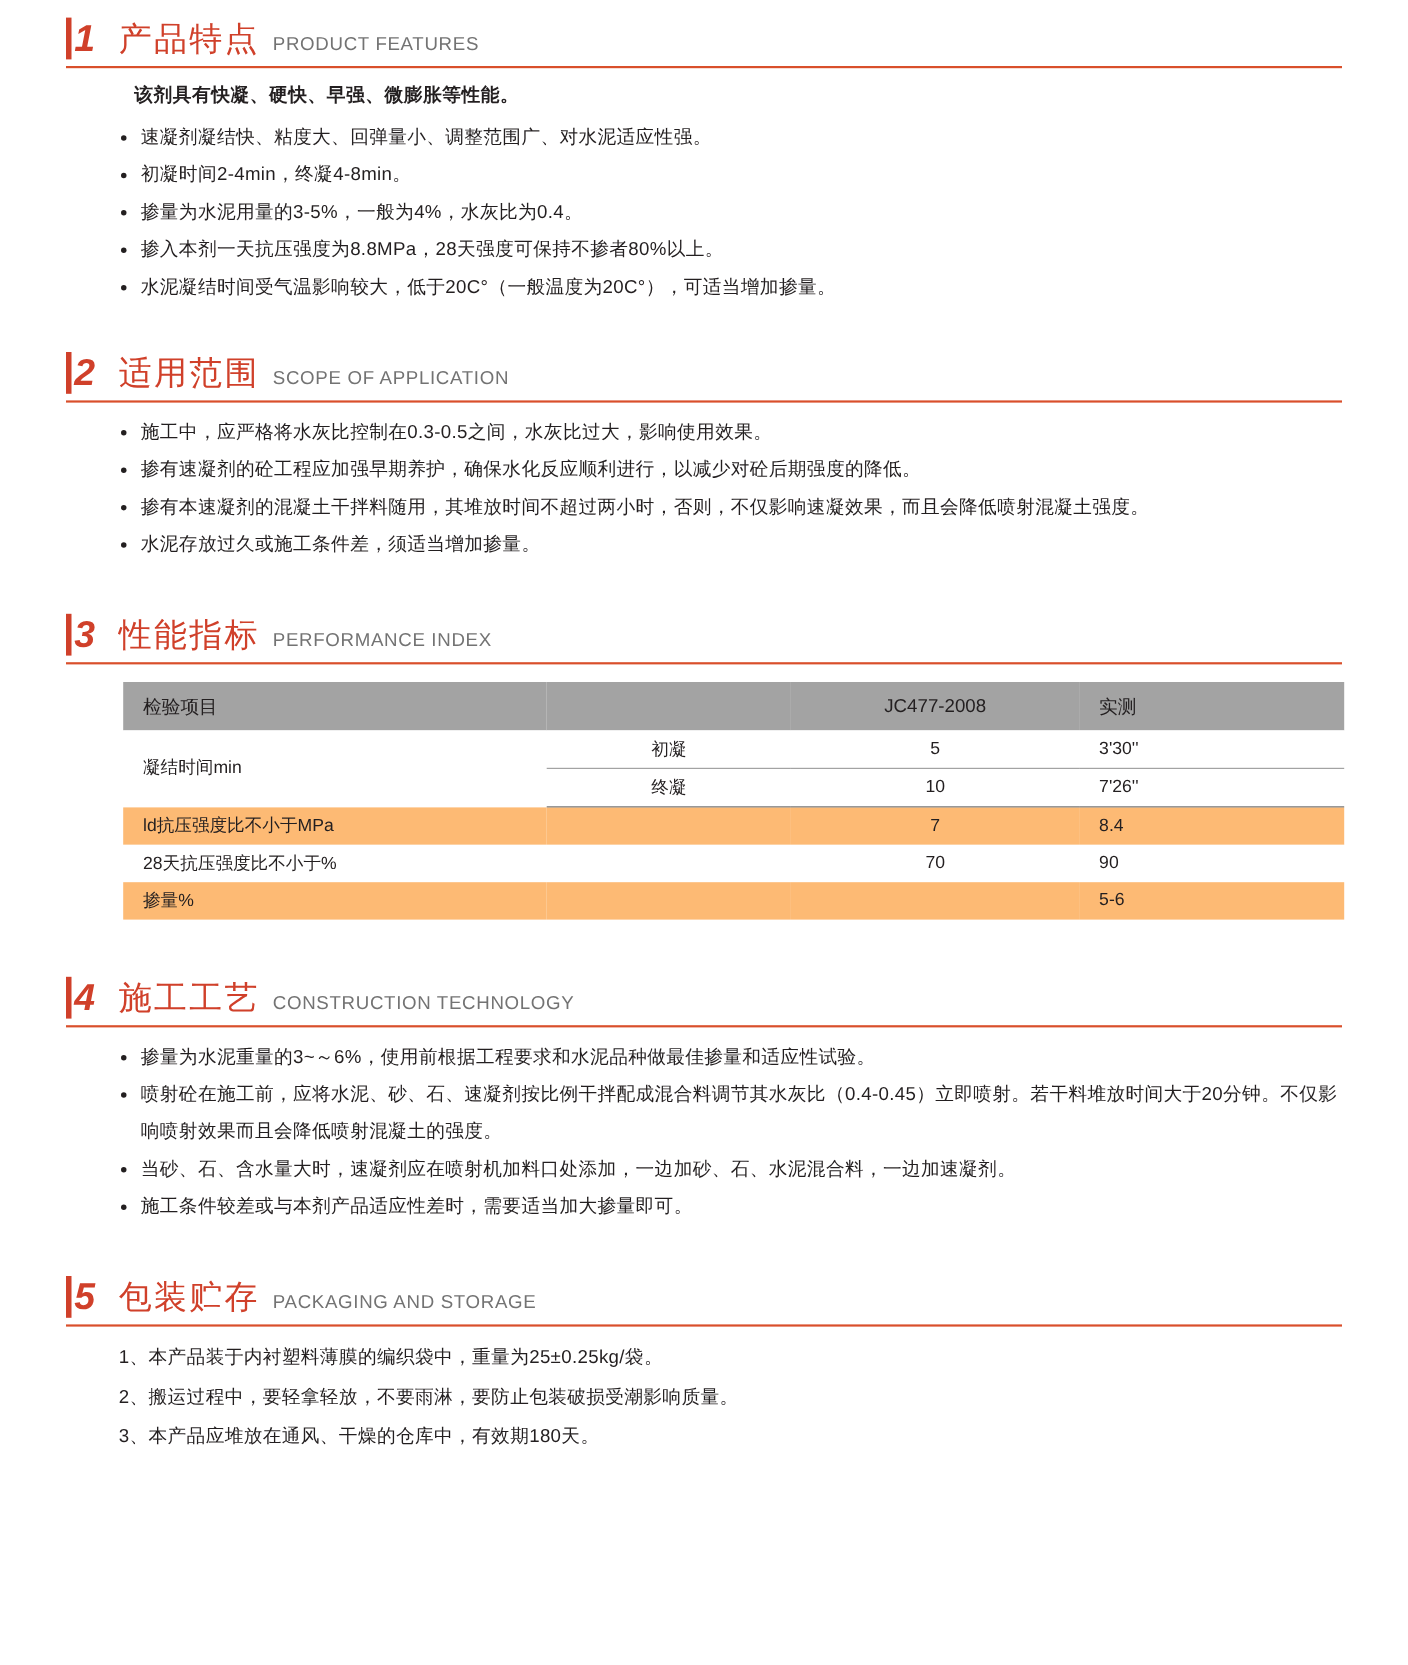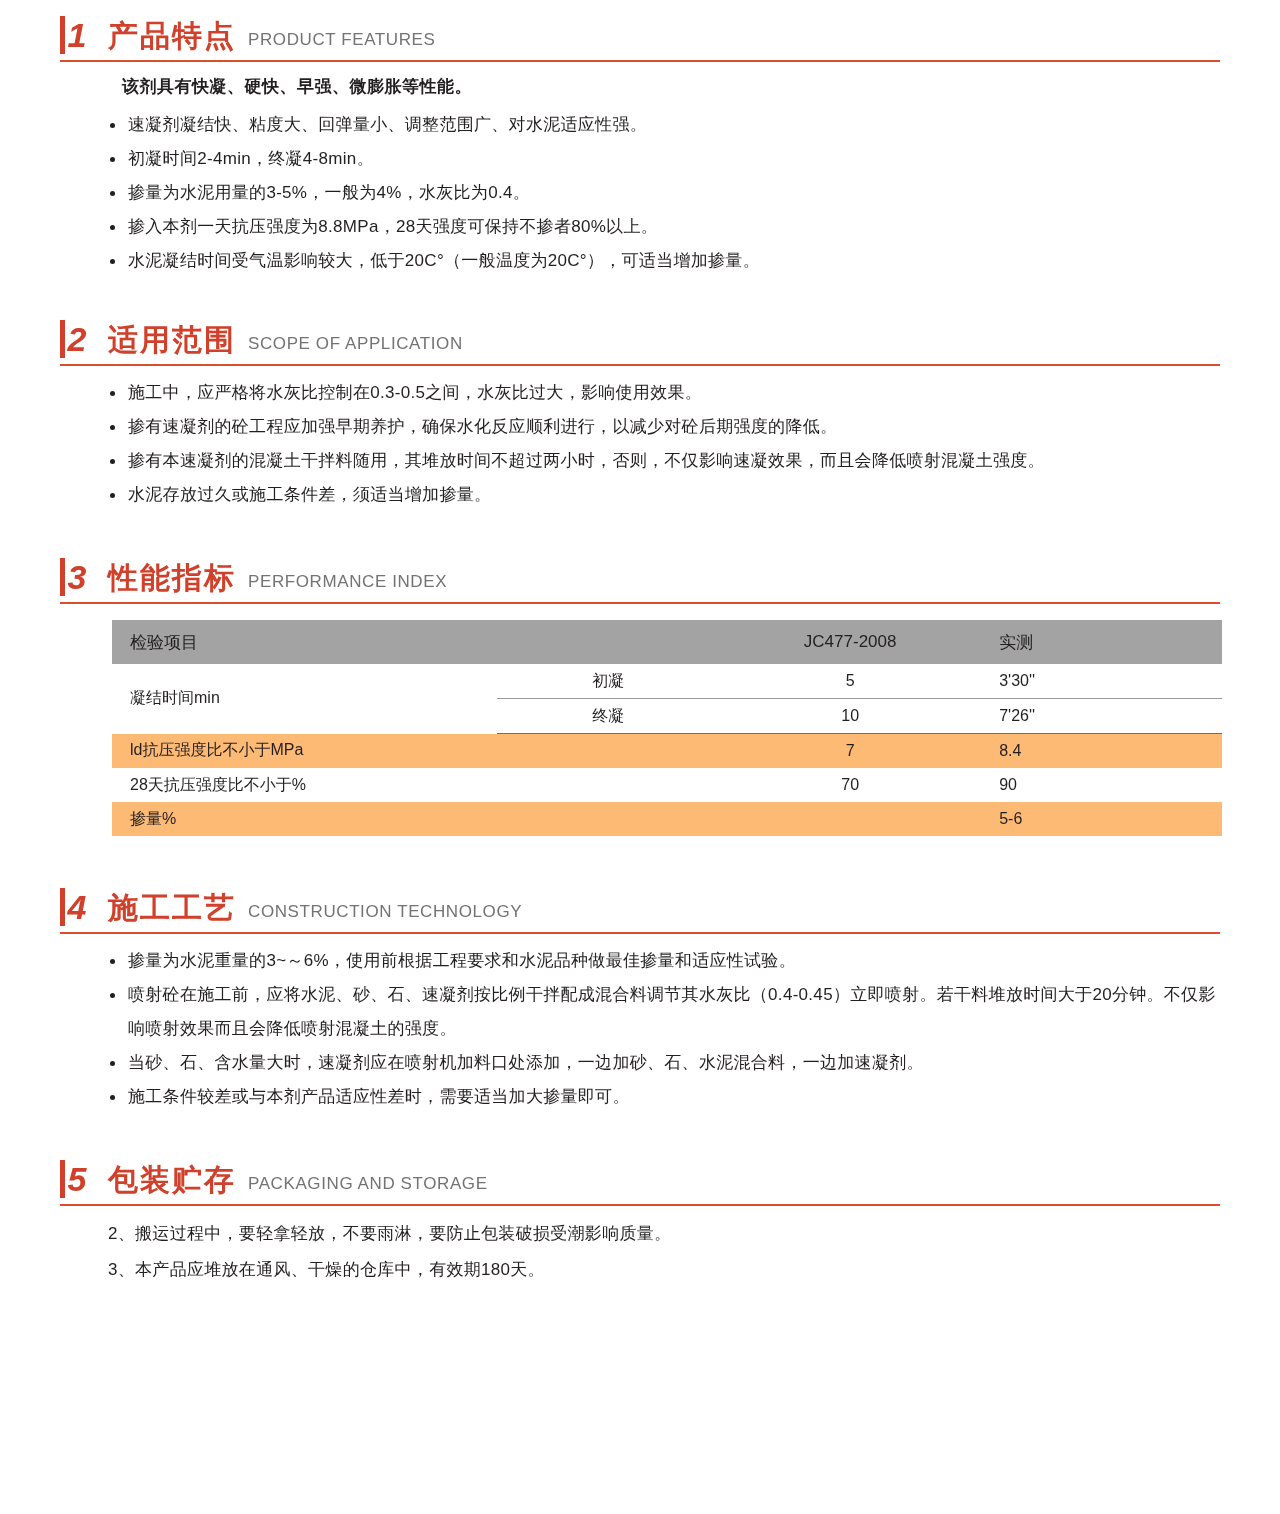--- a/index.html
+++ b/index.html
@@ -59,21 +59,21 @@
     content: "";
     position: absolute;
     left: 0;
     top: 2px;
     bottom: 2px;
     width: 5px;
     background: #d0402a;
   }
   .sec-title-cn {
     font-size: 30px;
-    font-weight: 700;
+    font-weight: 400;
     color: #d0402a;
     line-height: 40px;
     letter-spacing: 2px;
     margin-right: 12px;
     white-space: nowrap;
   }
   .sec-title-en {
     font-size: 17px;
     color: #737373;
     letter-spacing: 0.6px;
@@ -281,18 +281,19 @@
 
   <div style="height:36px"></div>
 
   <div class="section">
     <div class="sec-head">
       <div class="sec-num">5</div>
       <div class="sec-title-cn">包装贮存</div>
       <div class="sec-title-en">PACKAGING AND STORAGE</div>
     </div>
     <ol class="numlist">
+      <li>1、本产品装于内衬塑料薄膜的编织袋中，重量为25±0.25kg/袋。</li>
       <li>2、搬运过程中，要轻拿轻放，不要雨淋，要防止包装破损受潮影响质量。</li>
       <li>3、本产品应堆放在通风、干燥的仓库中，有效期180天。</li>
     </ol>
   </div>
 
 </div>
 
 </body></html>

